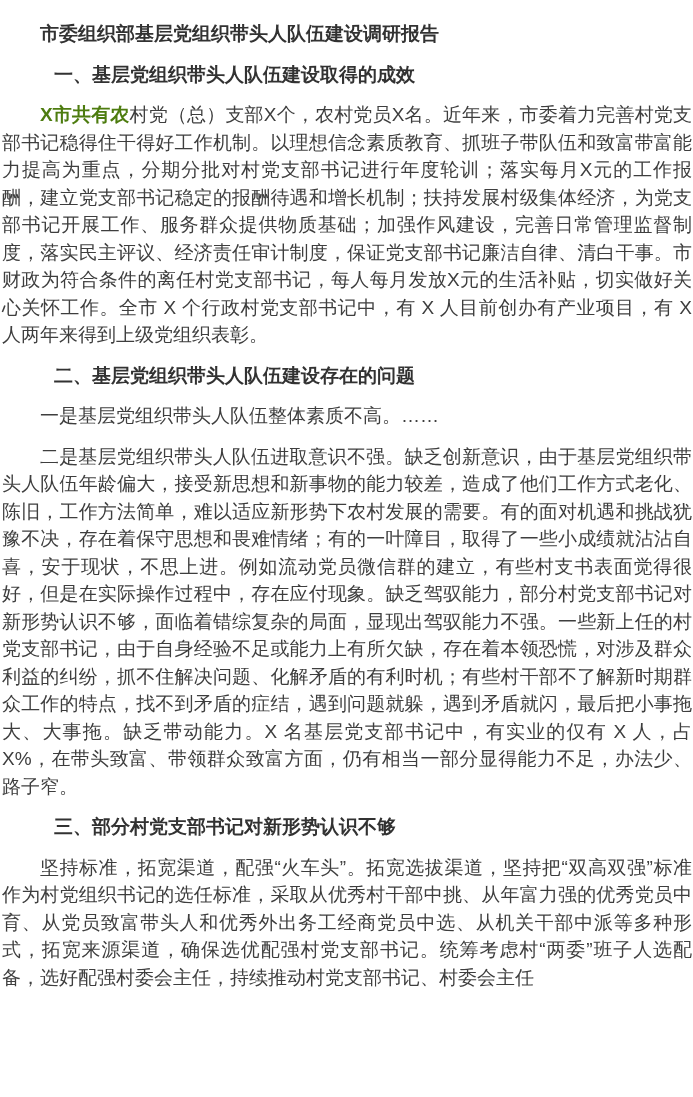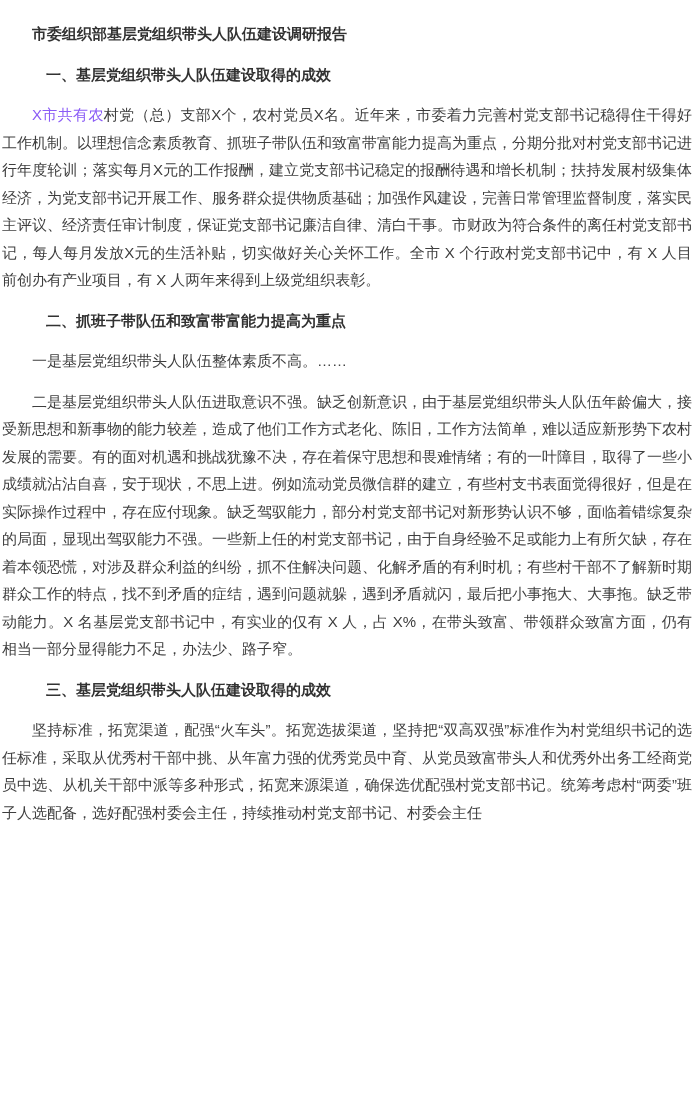--- a/index.html
+++ b/index.html
@@ -11,21 +11,21 @@
     width: 693px;
     height: 1097px;
     overflow: hidden;
   }
   .doc {
     box-sizing: border-box;
     width: 693px;
     height: 1097px;
     padding: 7px 1px 0 2px;
     font-family: "Liberation Sans", "DejaVu Sans", sans-serif;
-    font-size: 15px;
+    font-size: 19px;
     line-height: 27.5px;
     color: #3e3e3e;
     overflow: hidden;
   }
   .doc-title {
     font-weight: bold;
     color: #323232;
     margin: 0;
     text-indent: 0;
     text-align: left;
@@ -38,40 +38,40 @@
     word-break: break-all;
   }
   .heading {
     font-weight: bold;
     color: #323232;
     margin: 13px 14px;
     text-indent: 2em;
     text-align: left;
   }
   .bold-lead {
-    font-weight: normal;
-    color: #8b5cf6;
+    font-weight: bold;
+    color: #4d7c0f;
   }
 </style>
 </head>
 <body>
 
 <div class="doc">
 
   <p class="para doc-title">市委组织部基层党组织带头人队伍建设调研报告</p>
 
 
   <p class="heading">一、基层党组织带头人队伍建设取得的成效</p>
 
   <p class="para"><span class="bold-lead">X市共有农</span><span>村党（总）支部X个，农村党员X名。近年来，市委着力完善村党支部书记稳得住干得好工作机制。以理想信念素质教育、抓班子带队伍和致富带富能力提高为重点，分期分批对村党支部书记进行年度轮训；落实每月X元的工作报酬，建立党支部书记稳定的报酬待遇和增长机制；扶持发展村级集体经济，为党支部书记开展工作、服务群众提供物质基础；加强作风建设，完善日常管理监督制度，落实民主评议、经济责任审计制度，保证党支部书记廉洁自律、清白干事。市财政为符合条件的离任村党支部书记，每人每月发放X元的生活补贴，切实做好关心关怀工作。全市 X 个行政村党支部书记中，有 X 人目前创办有产业项目，有 X 人两年来得到上级党组织表彰。</span></p>
 
-  <p class="heading">二、抓班子带队伍和致富带富能力提高为重点</p>
+  <p class="heading">二、基层党组织带头人队伍建设存在的问题</p>
 
   <p class="para">一是基层党组织带头人队伍整体素质不高。……</p>
 
   <p class="para">二是基层党组织带头人队伍进取意识不强。缺乏创新意识，由于基层党组织带头人队伍年龄偏大，接受新思想和新事物的能力较差，造成了他们工作方式老化、陈旧，工作方法简单，难以适应新形势下农村发展的需要。有的面对机遇和挑战犹豫不决，存在着保守思想和畏难情绪；有的一叶障目，取得了一些小成绩就沾沾自喜，安于现状，不思上进。例如流动党员微信群的建立，有些村支书表面觉得很好，但是在实际操作过程中，存在应付现象。缺乏驾驭能力，部分村党支部书记对新形势认识不够，面临着错综复杂的局面，显现出驾驭能力不强。一些新上任的村党支部书记，由于自身经验不足或能力上有所欠缺，存在着本领恐慌，对涉及群众利益的纠纷，抓不住解决问题、化解矛盾的有利时机；有些村干部不了解新时期群众工作的特点，找不到矛盾的症结，遇到问题就躲，遇到矛盾就闪，最后把小事拖大、大事拖。缺乏带动能力。X 名基层党支部书记中，有实业的仅有 X 人，占 X%，在带头致富、带领群众致富方面，仍有相当一部分显得能力不足，办法少、路子窄。</p>
 
 
-  <p class="heading">三、基层党组织带头人队伍建设取得的成效</p>
+  <p class="heading">三、部分村党支部书记对新形势认识不够</p>
 
   <p class="para">坚持标准，拓宽渠道，配强“火车头”。拓宽选拔渠道，坚持把“双高双强”标准作为村党组织书记的选任标准，采取从优秀村干部中挑、从年富力强的优秀党员中育、从党员致富带头人和优秀外出务工经商党员中选、从机关干部中派等多种形式，拓宽来源渠道，确保选优配强村党支部书记。统筹考虑村“两委”班子人选配备，选好配强村委会主任，持续推动村党支部书记、村委会主任</p>
 
 </div>
 
 </body></html>

